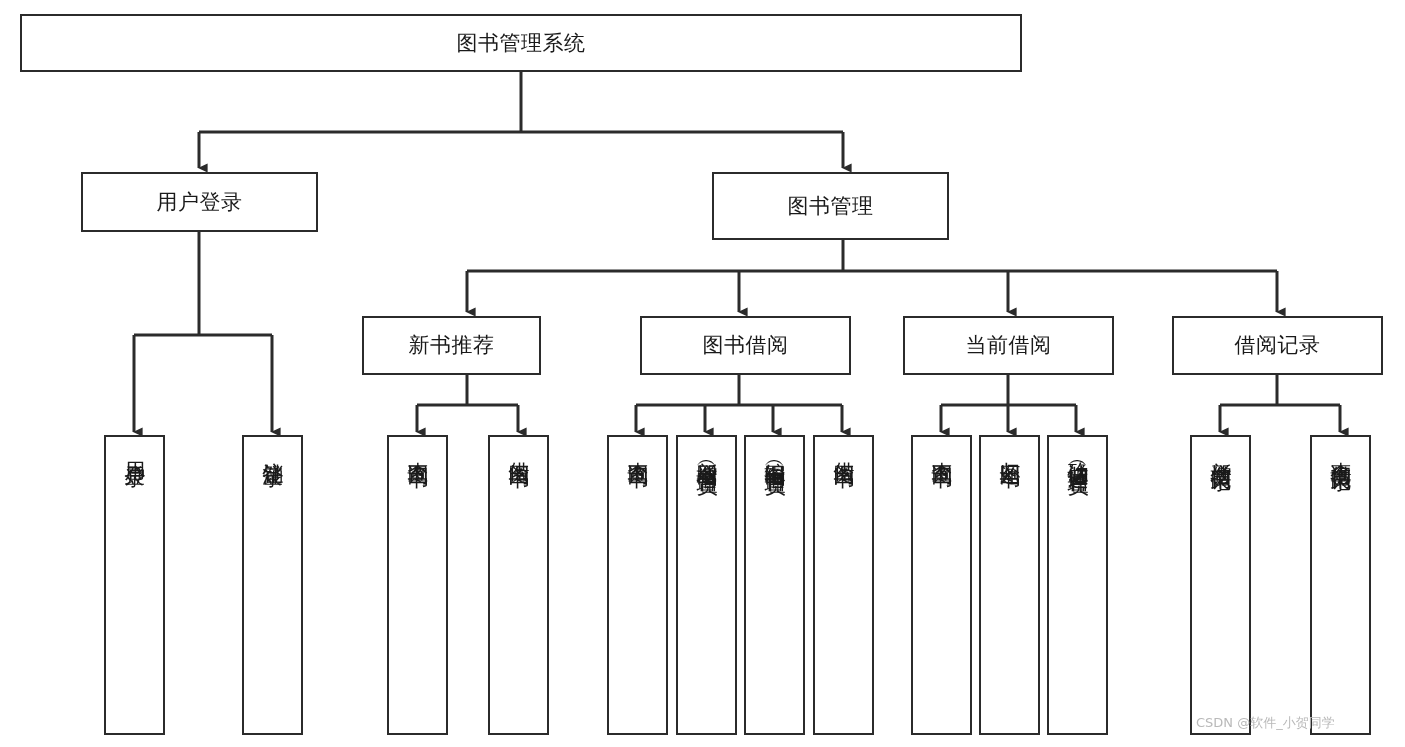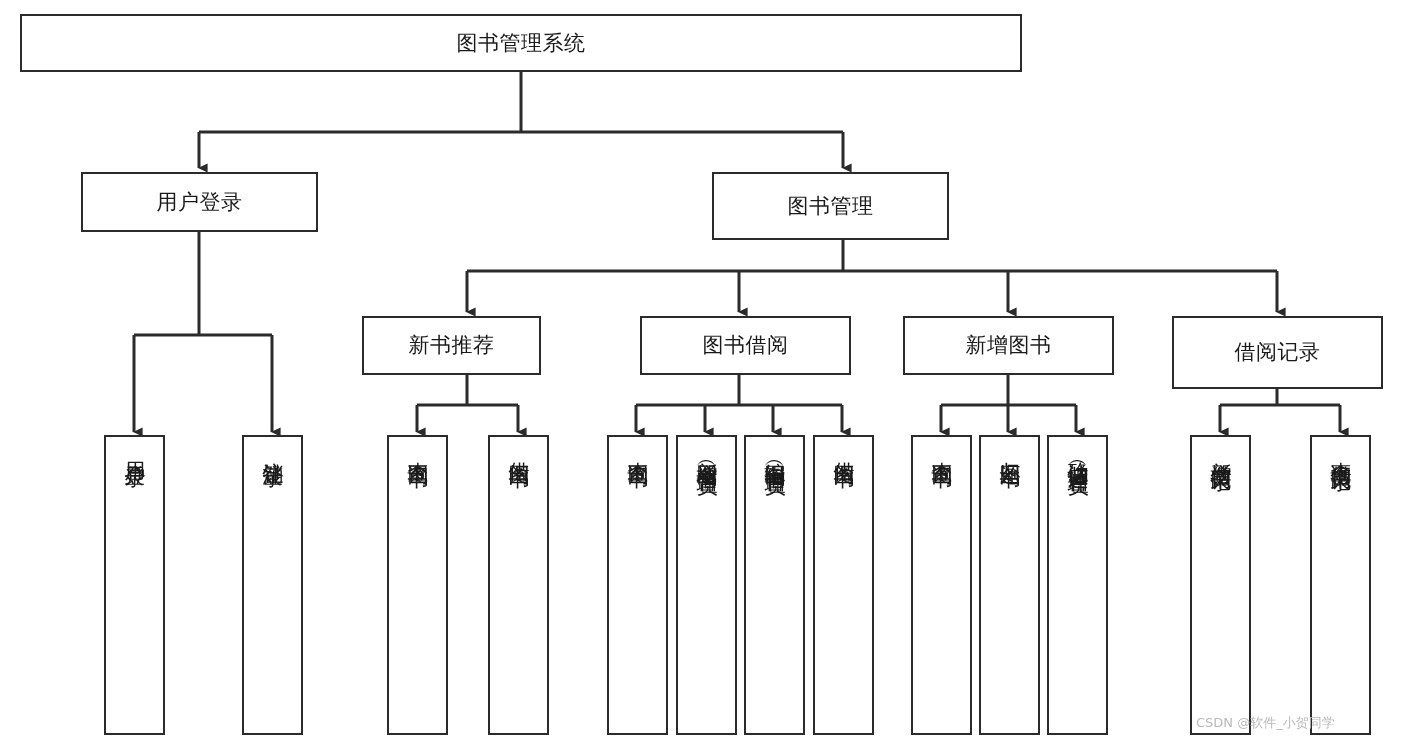--- a/index.html
+++ b/index.html
@@ -133,24 +133,24 @@
 
   <div class="node" style="left:362px; top:316px; width:179px; height:59px;">
     <span class="node-label">新书推荐</span>
   </div>
 
   <div class="node" style="left:634px; top:316px; width:211px; height:59px;margin-left:6px;">
     <span class="node-label">图书借阅</span>
   </div>
 
   <div class="node" style="left:903px; top:316px; width:211px; height:59px;">
-    <span class="node-label">新增图书</span>
-  </div>
-
-  <div class="node" style="left:1172px; top:316px; width:211px; height:73px;">
+    <span class="node-label">当前借阅</span>
+  </div>
+
+  <div class="node" style="left:1172px; top:316px; width:211px; height:59px;">
     <span class="node-label">借阅记录</span>
   </div>
 
   <div class="node vertical" style="left:104px; top:435px; width:61px; height:300px;">
     <span class="node-label">用户登录</span>
   </div>
 
   <div class="node vertical" style="left:242px; top:435px; width:61px; height:300px;">
     <span class="node-label">注销登录</span>
   </div>

